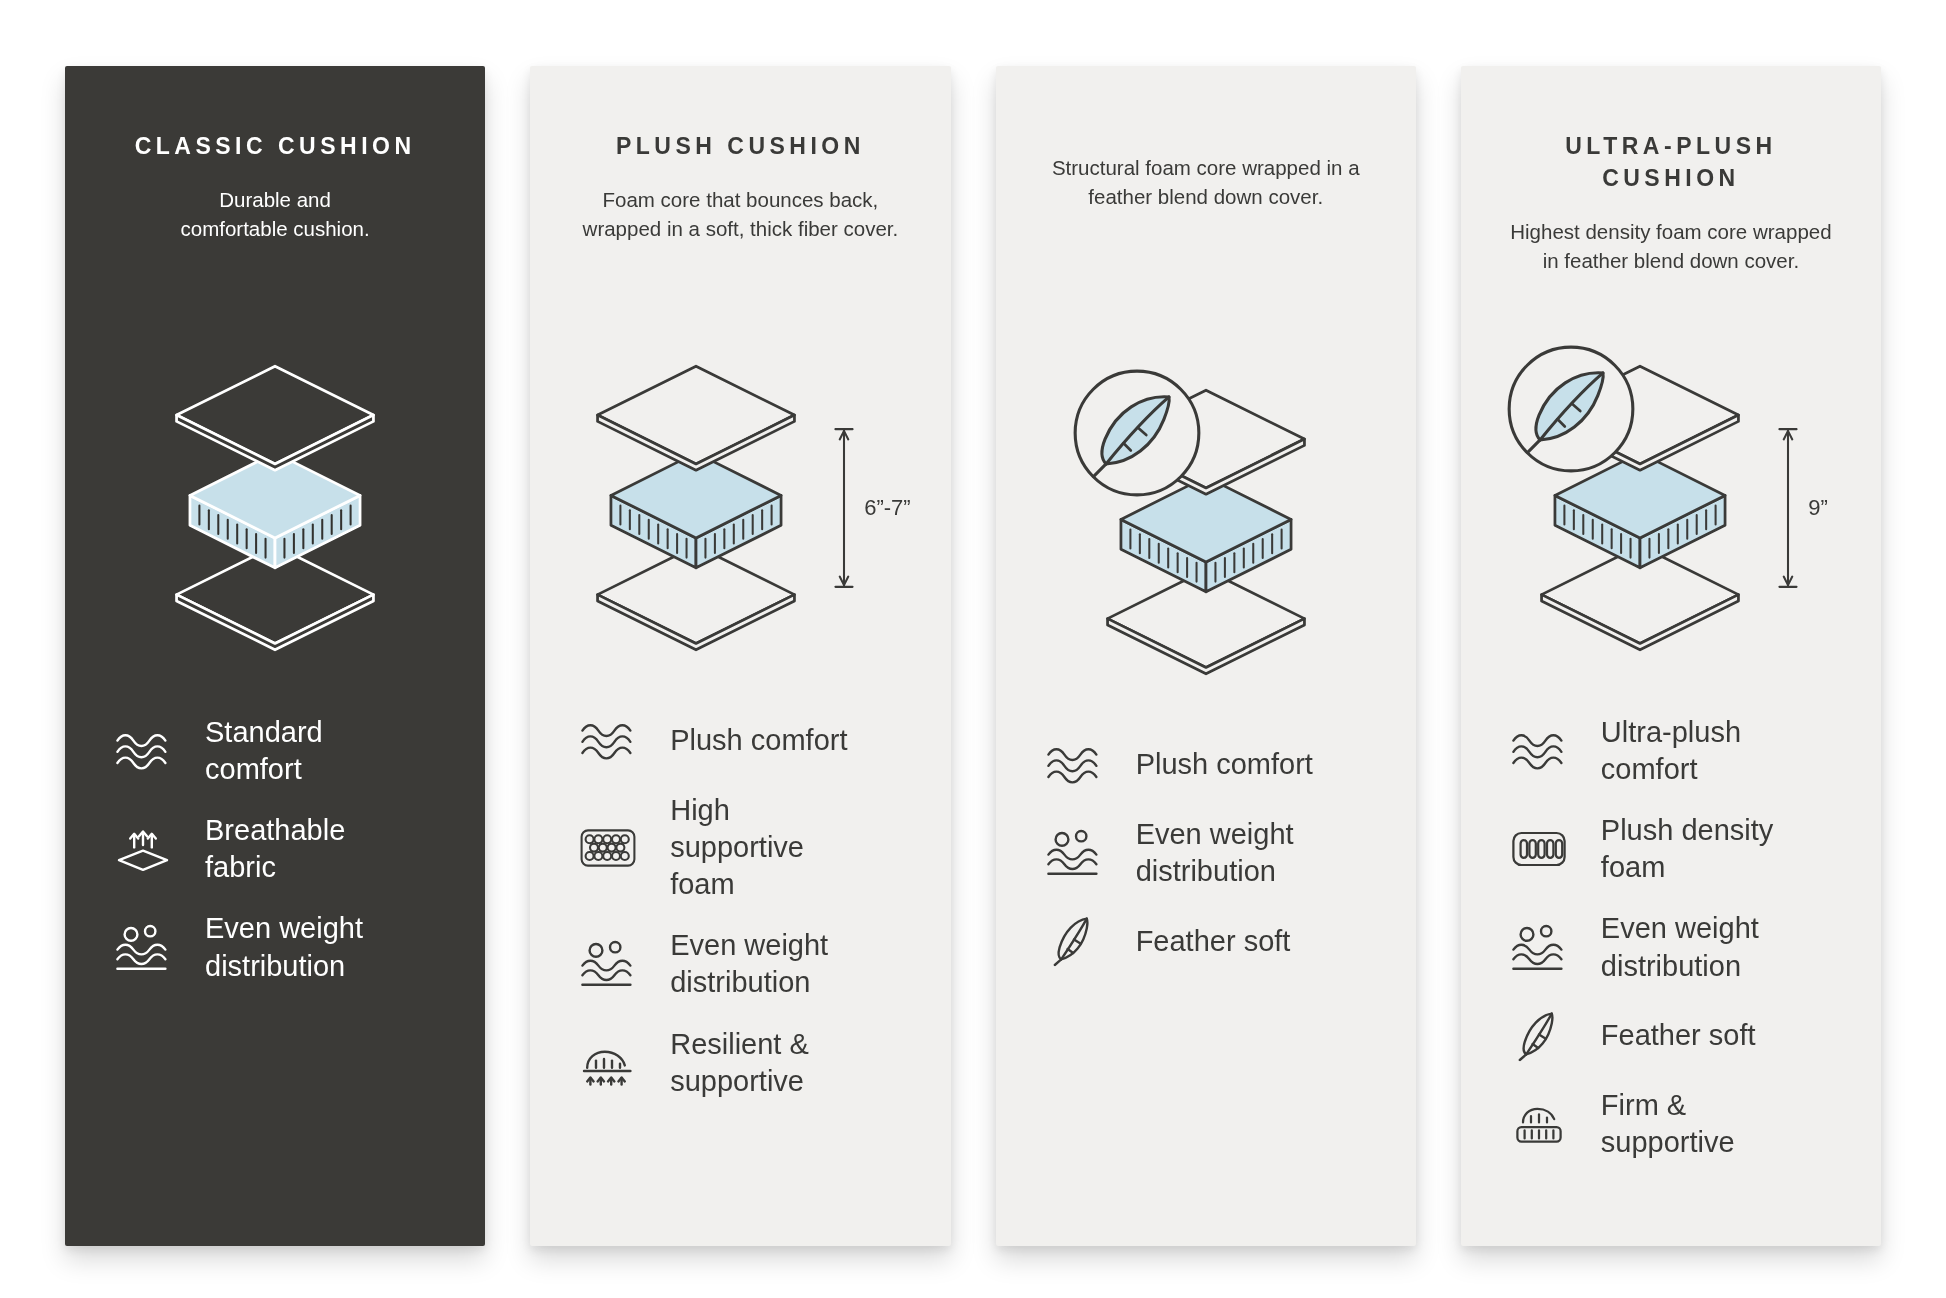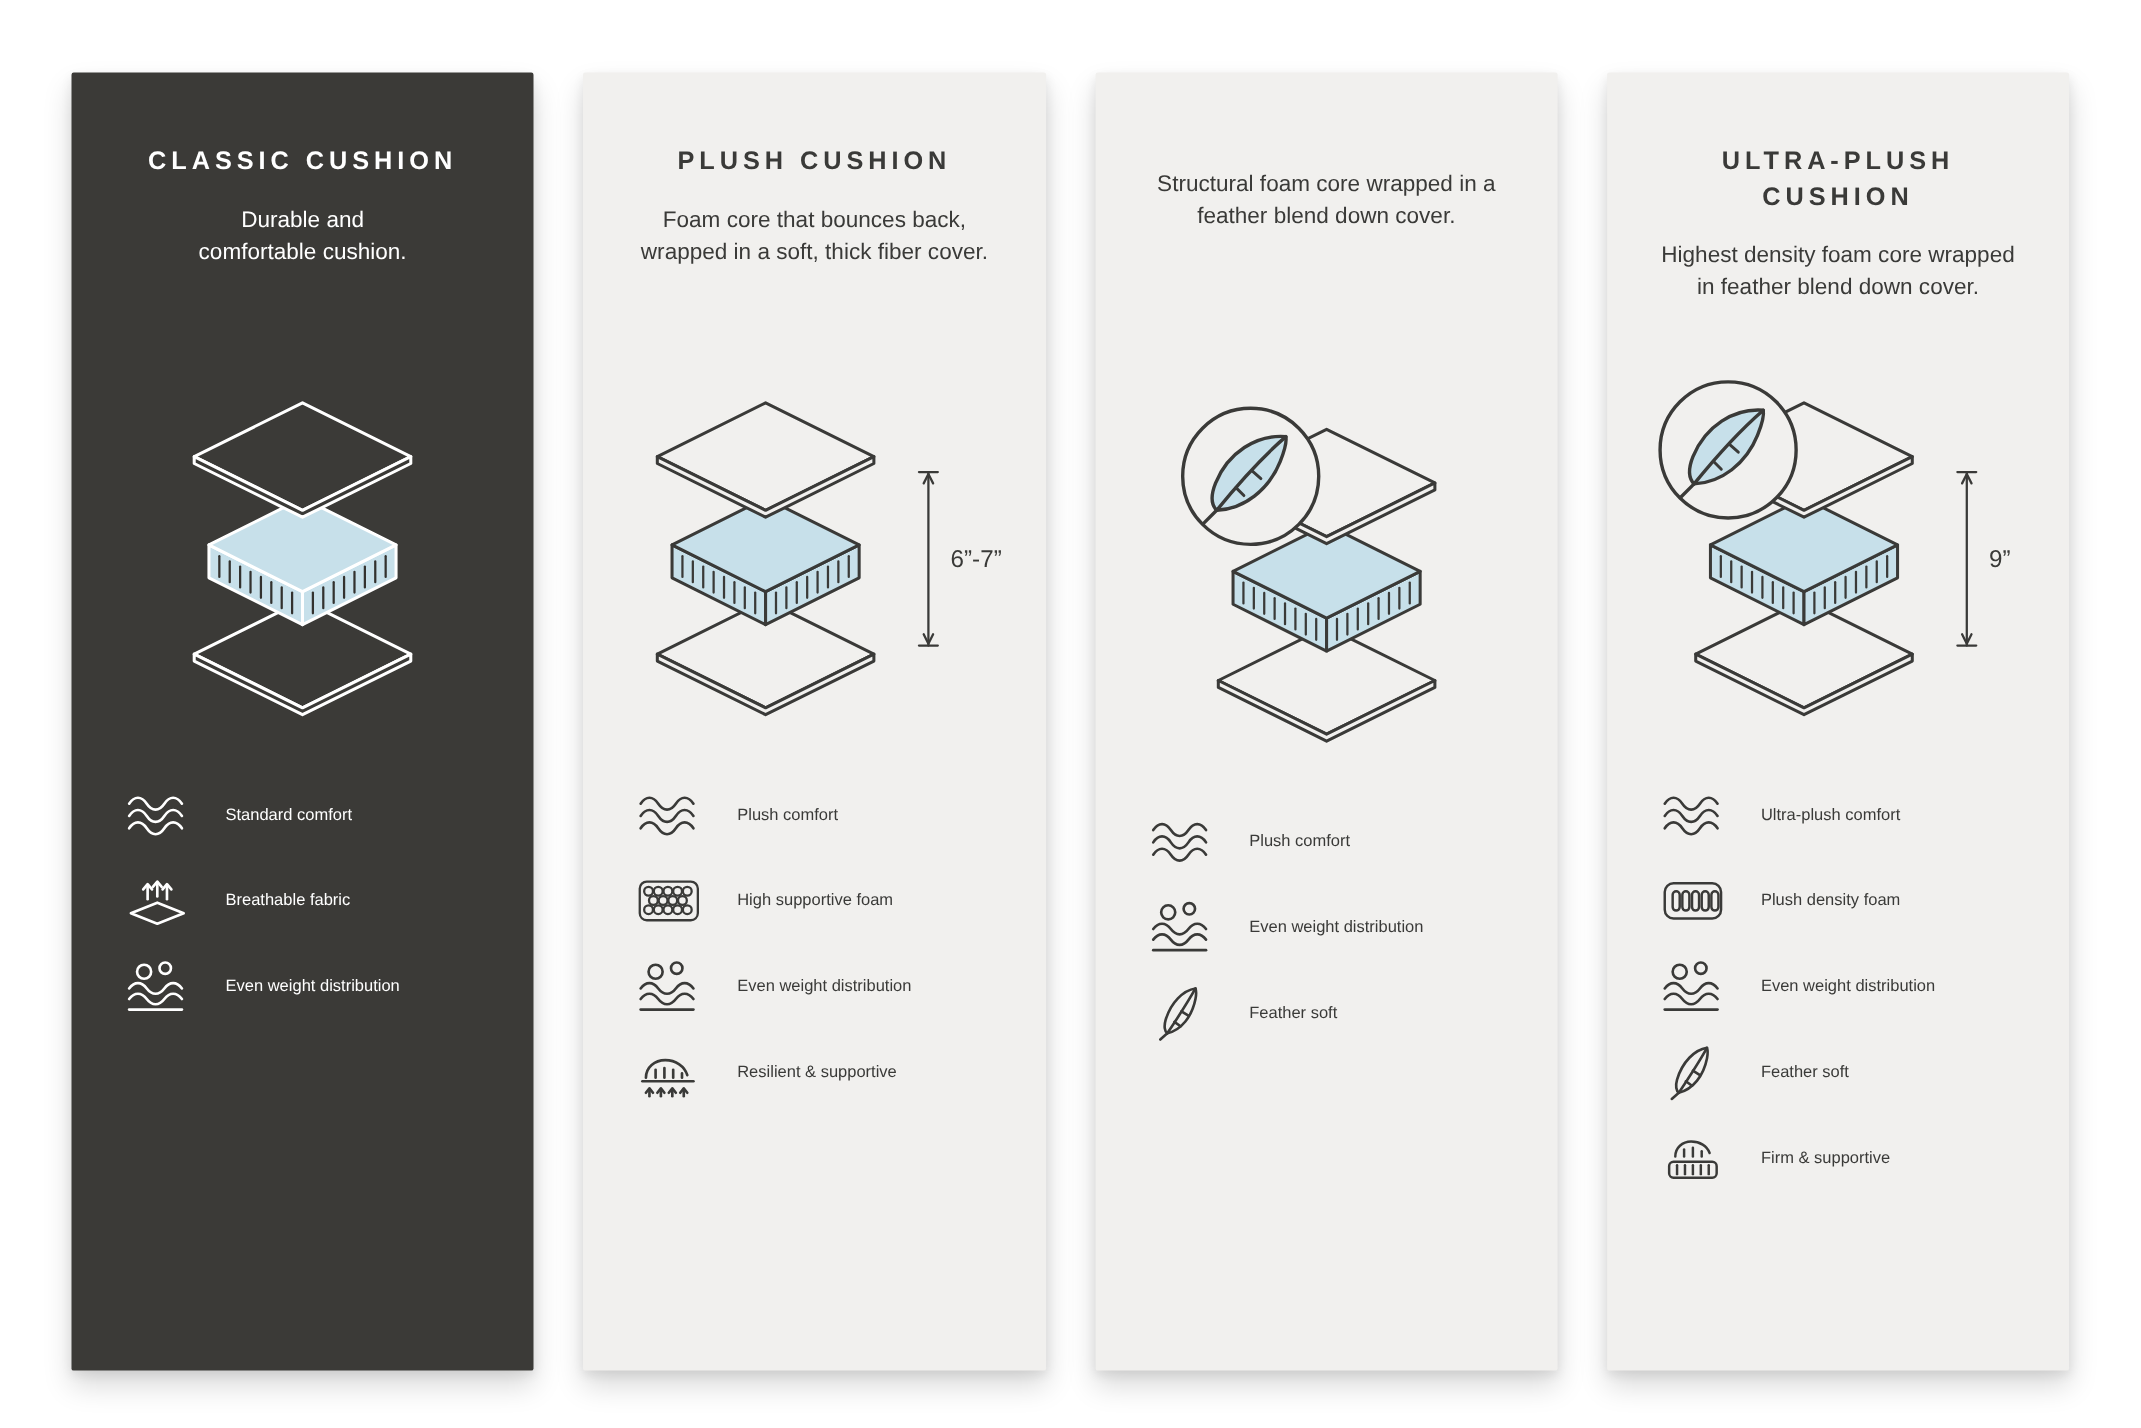--- a/index.html
+++ b/index.html
@@ -63,21 +63,21 @@
     list-style:none;
     margin:34px 0 0; padding:0 0 0 6px;
     display:flex; flex-direction:column; gap:24px;
   }
   .feature { display:flex; align-items:center; gap:30px; }
   .f-icon {
     width:64px; height:54px; flex:0 0 64px;
     display:flex; align-items:center; justify-content:center;
   }
   .f-icon svg { width:64px; height:52px; display:block; }
-  .f-label { font-size:15px; line-height:1.28; max-width:196px; }
+  .f-label { font-size:29px; line-height:1.28; max-width:196px; }
 
   .defs { position:absolute; width:0; height:0; overflow:hidden; }
 </style>
 </head>
 <body>
 
 <svg class="defs" aria-hidden="true">
   <defs>
 
     <symbol id="sym-cushion" viewBox="0 0 320 380">

